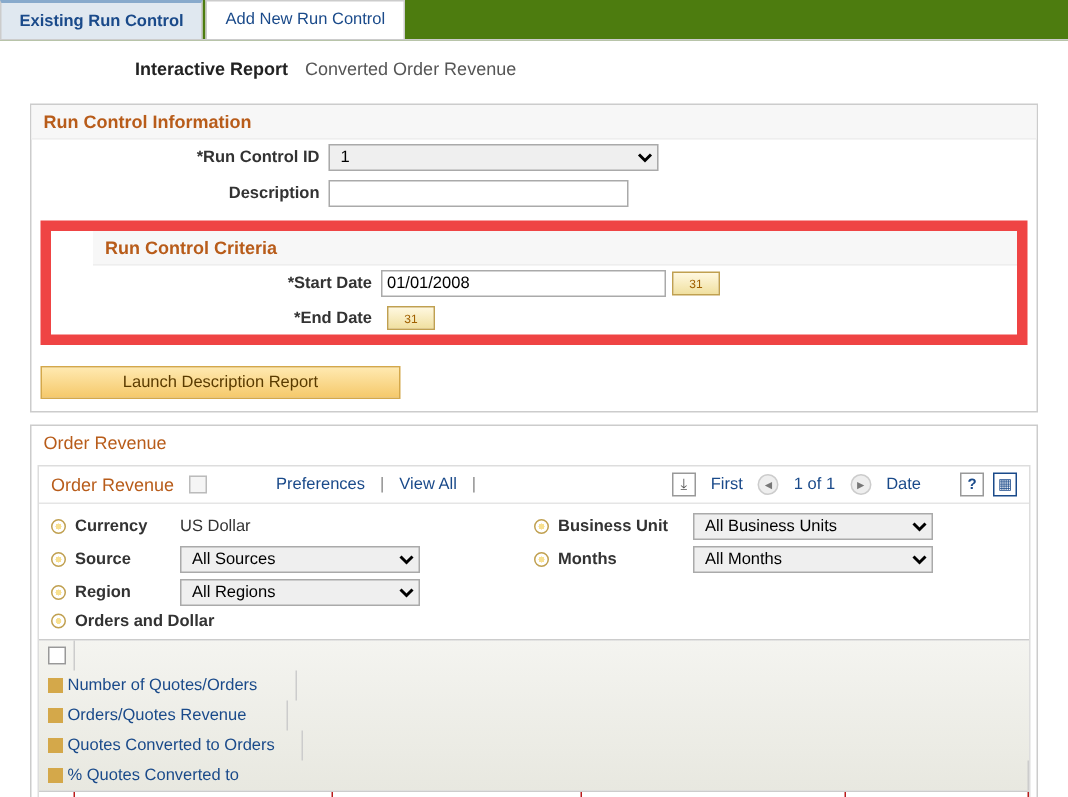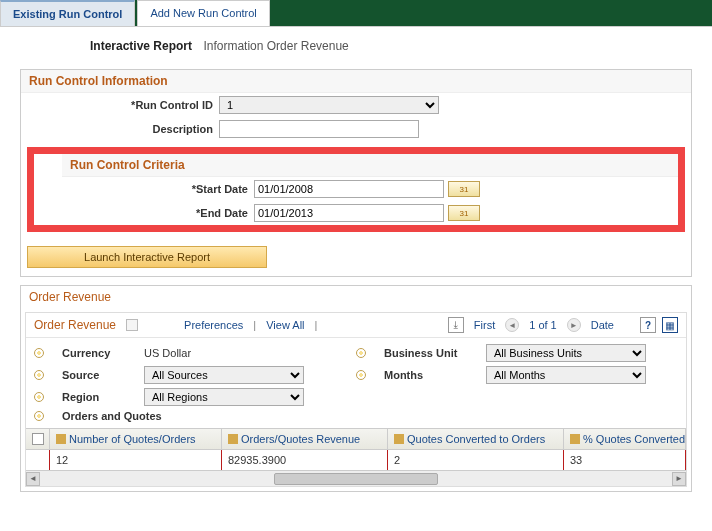--- a/index.html
+++ b/index.html
@@ -8,21 +8,21 @@
     padding: 0;
     font-family: Arial, sans-serif;
     font-size: 11px;
     color: #333;
     background: #fff;
     width: 712px;
   }
   .tabs {
     display: flex;
     border-bottom: 1px solid #ccc;
-    background: #14532d;
+    background: #4d7c0f;
   }
   .tab {
     padding: 6px 12px;
     border: 1px solid #ccc;
     border-bottom: none;
     background: #fff;
     margin-right: 2px;
     cursor: pointer;
     color: #1a4a8a;
     font-size: 11px;
@@ -165,21 +165,20 @@
   }
   .filter-row {
     display: flex;
     align-items: center;
     padding: 2px 0;
   }
   .filter-cell {
     display: flex;
     align-items: center;
     flex: 1;
-    gap: 12px;
   }
   .radio-dot {
     width: 10px; height: 10px;
     border-radius: 50%;
     border: 1.5px solid #c0a050;
     background: radial-gradient(circle,#f8e090 35%, #fff 36%);
     margin-right: 6px;
     flex-shrink:0;
   }
   .filter-label {
@@ -189,20 +188,21 @@
   }
   .filter-label.wide { width: 120px; }
   .filter-val { color: #333; }
   .filter-select { width: 130px; }
   .filter-select.wide { width: 160px; }
   .col-headers {
     display: flex;
     background: linear-gradient(#f4f4f0,#e8e8e0);
     border-top: 1px solid #ccc;
     border-bottom: 1px solid #ccc;
+    flex-direction: column;
   }
   .col-headers > div {
     padding: 4px 6px;
     color: #1a4a8a;
     font-size: 11px;
     border-right: 1px solid #ccc;
     display: flex;
     align-items: center;
     gap: 3px;
     white-space: nowrap;
@@ -246,21 +246,21 @@
 </head>
 <body>
 
 <div class="tabs">
   <div class="tab active">Existing Run Control</div>
   <div class="tab">Add New Run Control</div>
 </div>
 
 <div class="page-title-row">
   <span class="bold">Interactive Report</span>
-  <span class="sub">Information Order Revenue</span>
+  <span class="sub">Converted Order Revenue</span>
 </div>
 
 <div class="section">
   <div class="section-title">Run Control Information</div>
 
   <div class="form-row">
     <div class="form-label bold">*Run Control ID</div>
     <select class="runcontrol">
       <option>1</option>
     </select>
@@ -272,26 +272,25 @@
 
   <div class="inner-section">
     <div class="section-title">Run Control Criteria</div>
     <div class="form-row">
       <div class="form-label bold" style="width:184px">*Start Date</div>
       <input type="text" class="datefield" value="01/01/2008" style="">
       <span class="cal-icon">31</span>
     </div>
     <div class="form-row">
       <div class="form-label bold" style="width:184px">*End Date</div>
-      <input type="text" class="datefield" value="01/01/2013" style="">
       <span class="cal-icon">31</span>
     </div>
   </div>
 
-  <button class="launch-btn">Launch Interactive Report</button>
+  <button class="launch-btn">Launch Description Report</button>
 </div>
 
 <div class="grid-section">
   <div class="grid-header-top">Order Revenue</div>
 
   <div style="border:1px solid #ddd;margin:4px;">
     <div class="grid-toolbar">
       <span class="title">Order Revenue</span>
       <span class="small-icon"></span>
       <span style="width:30px"></span>
@@ -341,21 +340,21 @@
       <div class="filter-row">
         <div class="filter-cell">
           <span class="radio-dot"></span>
           <span class="filter-label">Region</span>
           <select class="filter-select wide"><option>All Regions</option></select>
         </div>
       </div>
       <div class="filter-row">
         <div class="filter-cell">
           <span class="radio-dot"></span>
-          <span class="filter-label wide">Orders and Quotes</span>
+          <span class="filter-label wide">Orders and Dollar</span>
         </div>
         <div class="filter-cell"></div>
       </div>
     </div>
 
     <div class="col-headers">
       <div style="width:24px">
           <span class="chk"></span>
         </div>
       <div style="width:172px">

